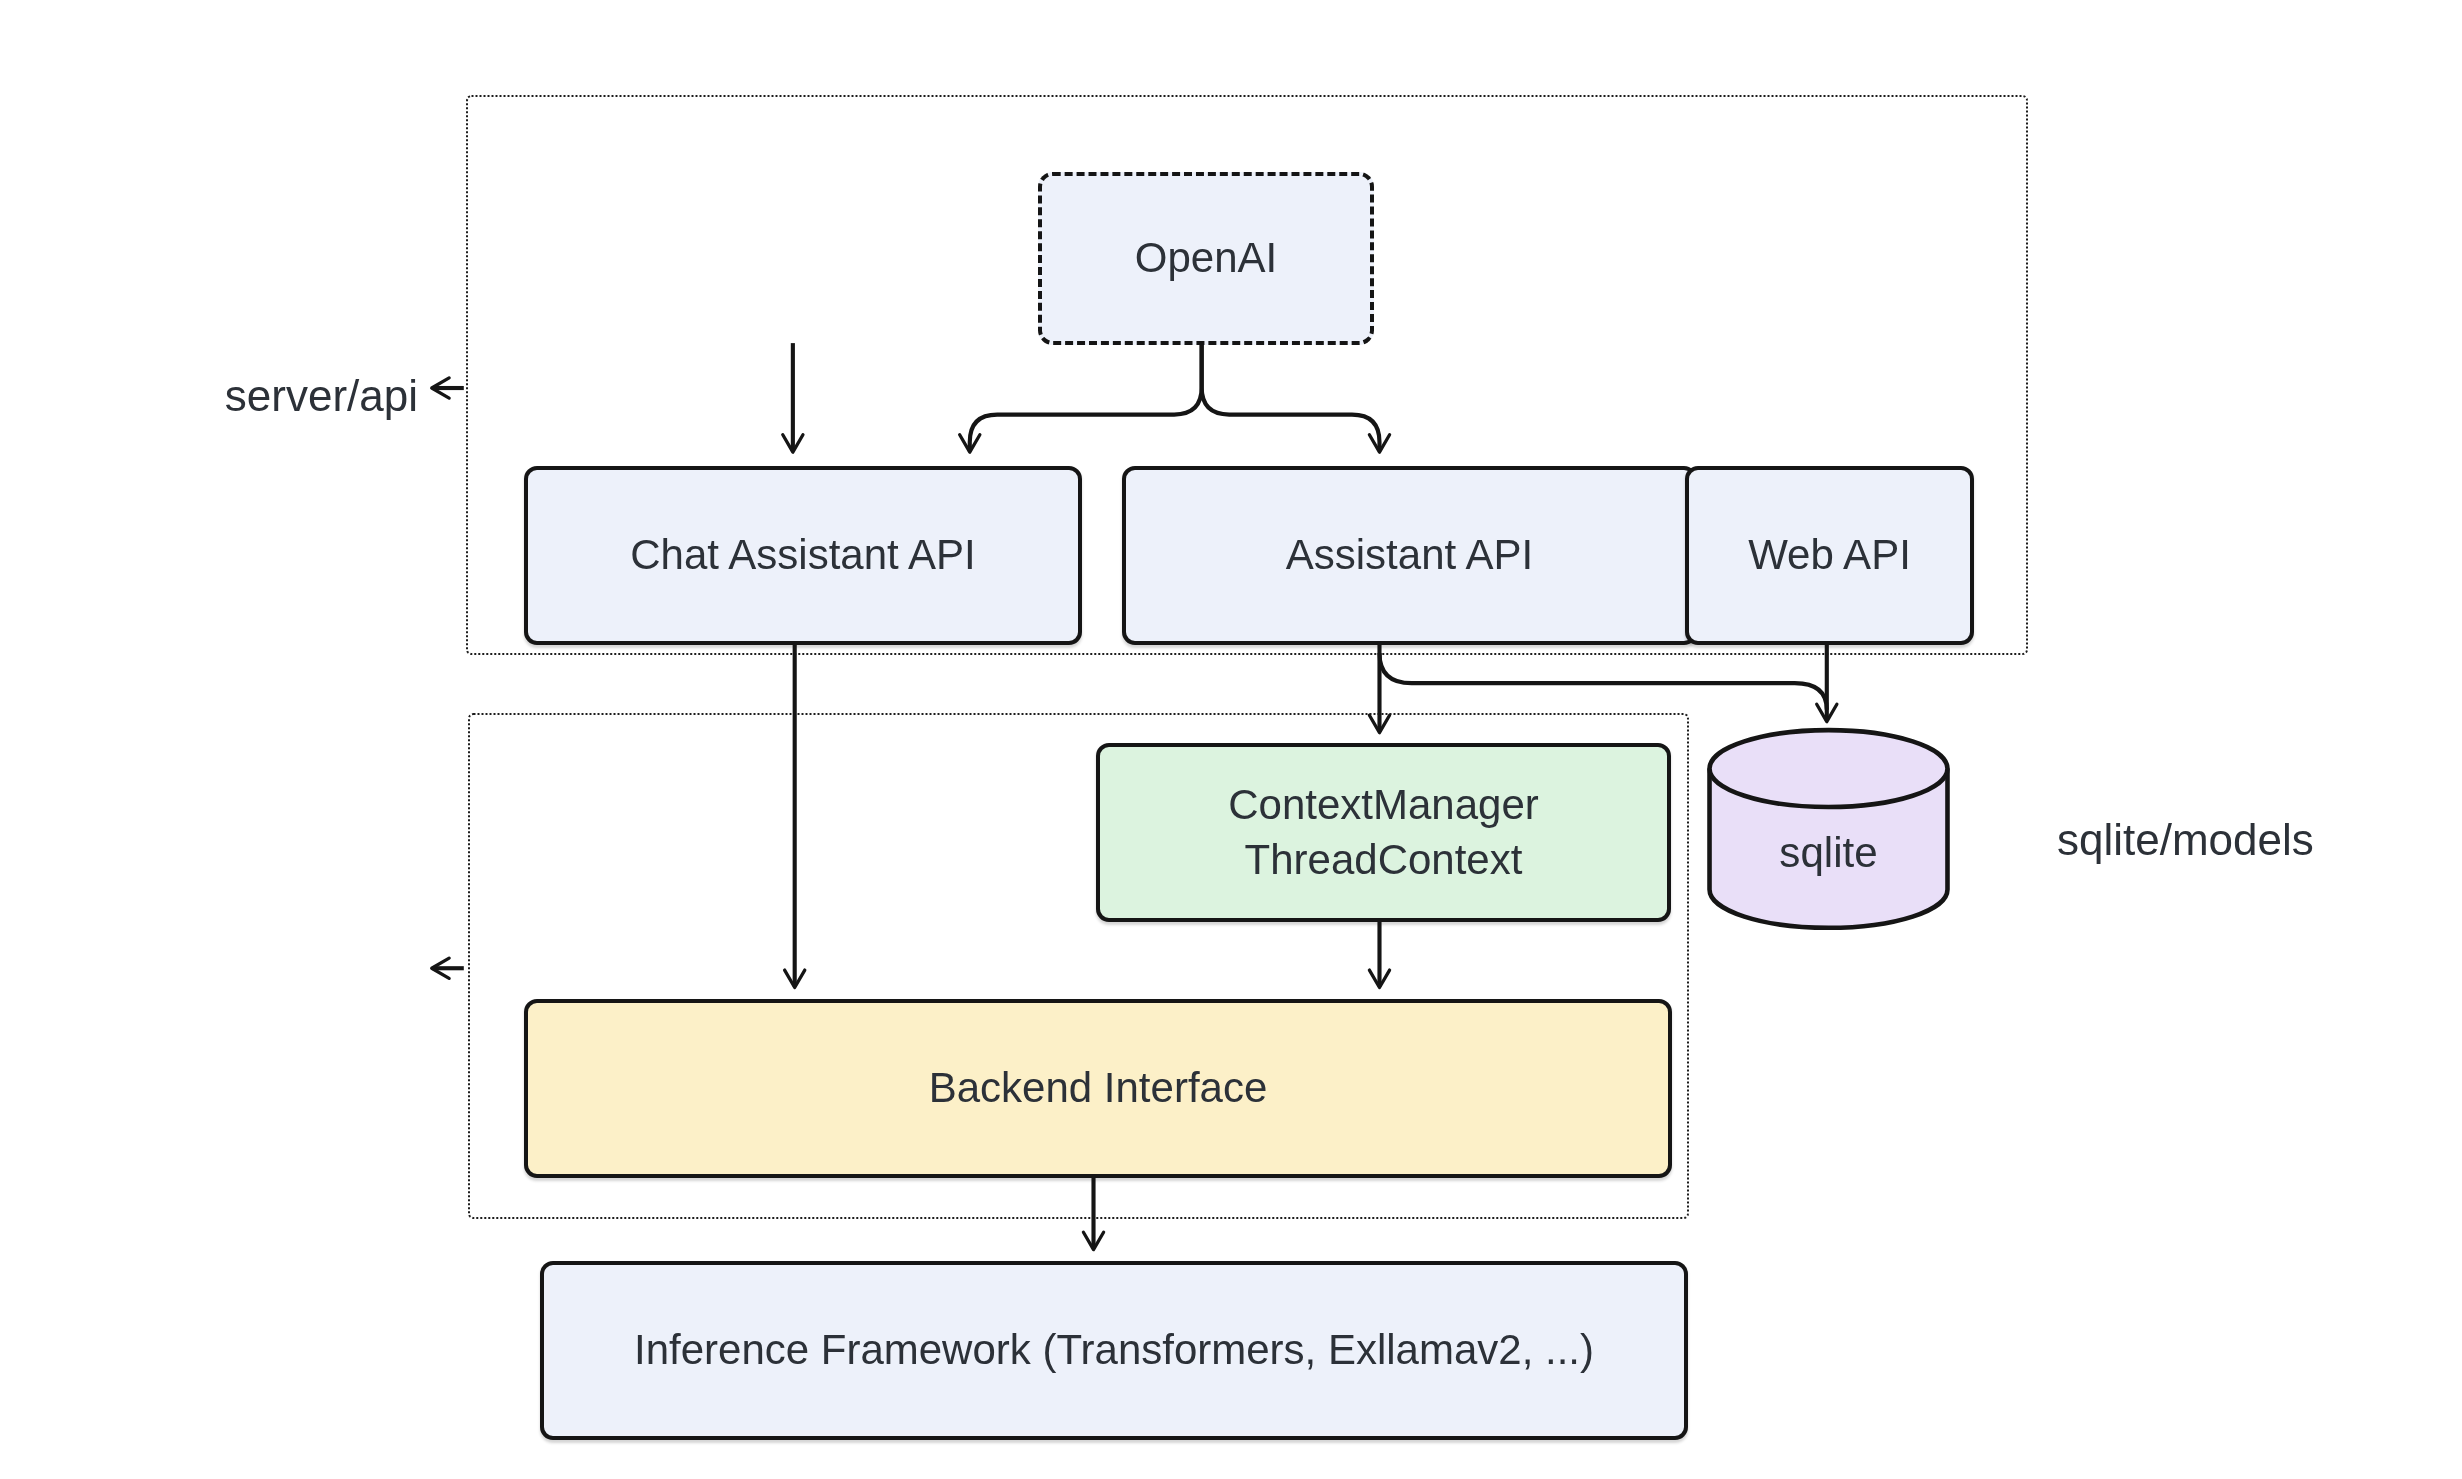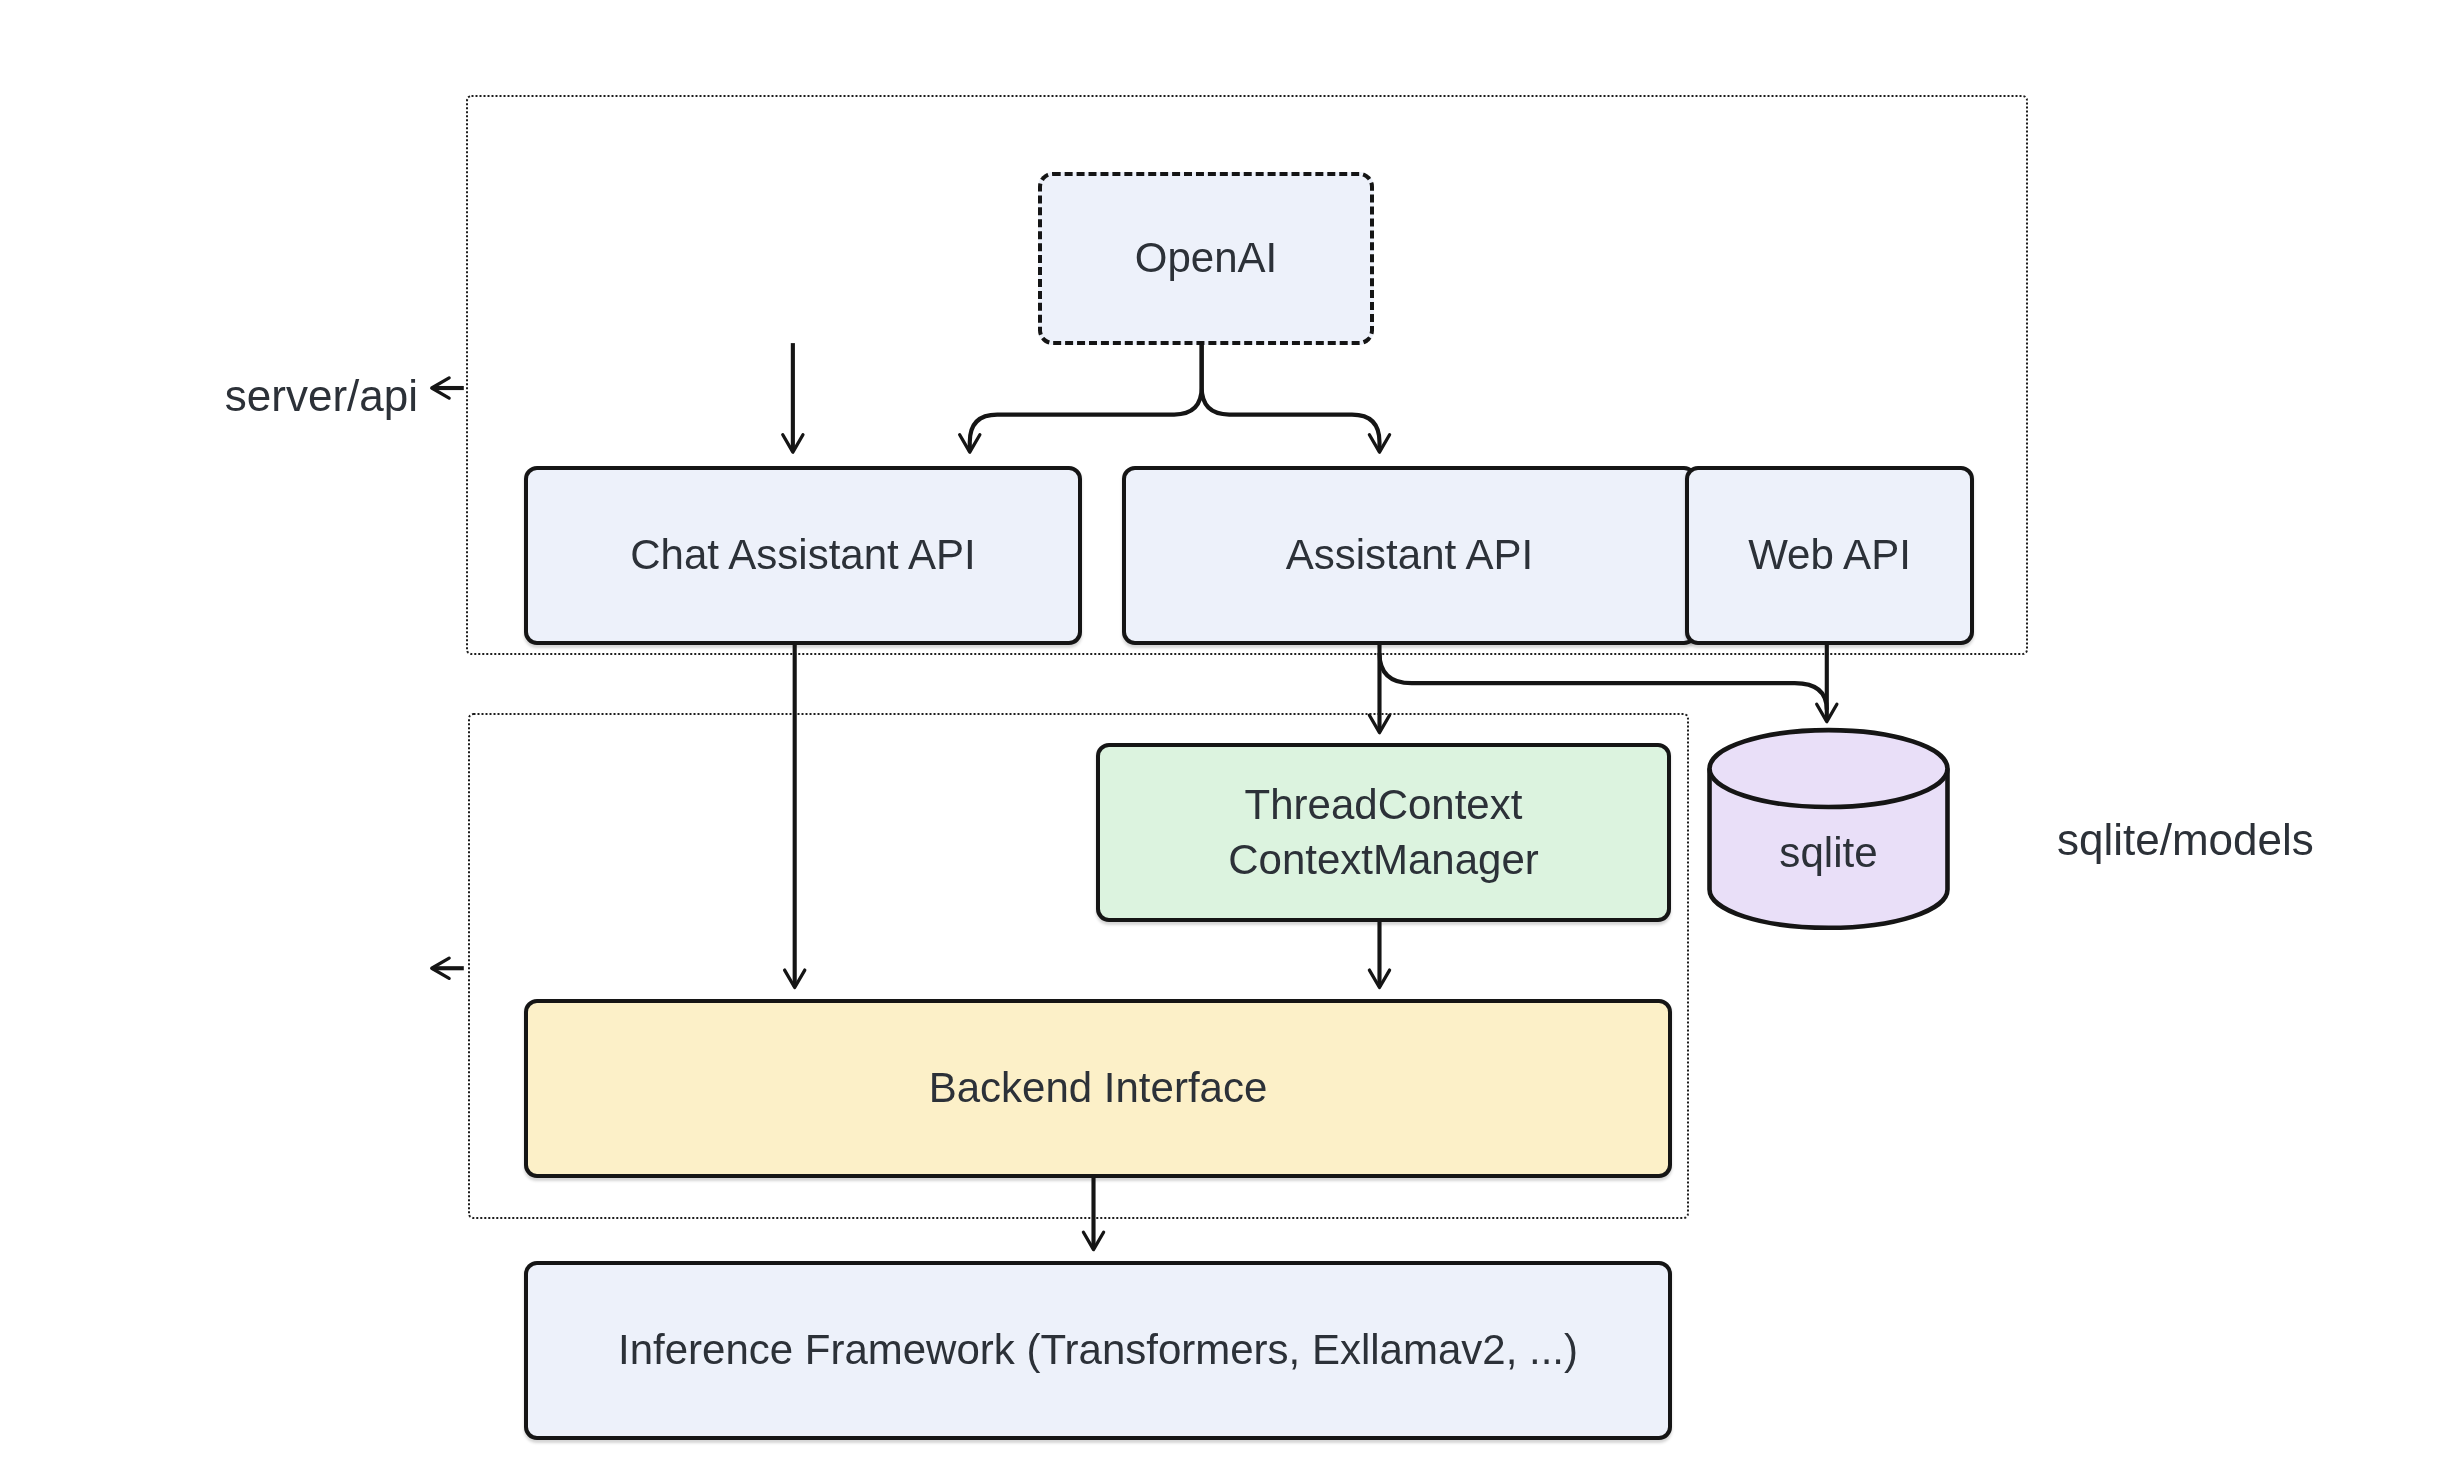--- a/index.html
+++ b/index.html
@@ -67,27 +67,27 @@
 
   <div class="node dashed" style="left:1038px; top:172px; width:328px; height:165px;">OpenAI</div>
 
   <div class="node" style="left:524px; top:466px; width:550px; height:171px;">Chat Assistant API</div>
 
   <div class="node" style="left:1096px; top:466px; width:567px; height:171px;margin-left:26px;">Assistant API</div>
 
   <div class="node" style="left:1685px; top:466px; width:281px; height:171px;">Web API</div>
 
   <div class="node green" style="left:1096px; top:743px; width:567px; height:171px;">
+    <span>ContextManager</span>
     <span>ThreadContext</span>
-    <span>ContextManager</span>
   </div>
 
   <div class="node yellow" style="left:524px; top:999px; width:1140px; height:171px;">Backend Interface</div>
 
-  <div class="node" style="left:524px; top:1261px; width:1140px; height:171px;">Inference Framework (Transformers, Exllamav2, ...)</div>
+  <div class="node" style="left:540px; top:1261px; width:1140px; height:171px;">Inference Framework (Transformers, Exllamav2, ...)</div>
 
   <svg class="cyl" style="left:1704px; top:721px;" width="249" height="216" viewBox="0 0 272 236">
     <path d="M6 52 L6 184 A130 42 0 0 0 266 184 L266 52" fill="#E9DFF8" stroke="#151515" stroke-width="5"></path>
     <ellipse cx="136" cy="52" rx="130" ry="42" fill="#E9DFF8" stroke="#151515" stroke-width="5"></ellipse>
     <text x="136" y="160" text-anchor="middle">sqlite</text>
   </svg>
 
   <div class="side-label right-align" style="left:128px; top:362px; width:290px;">server/api</div>
 
 

